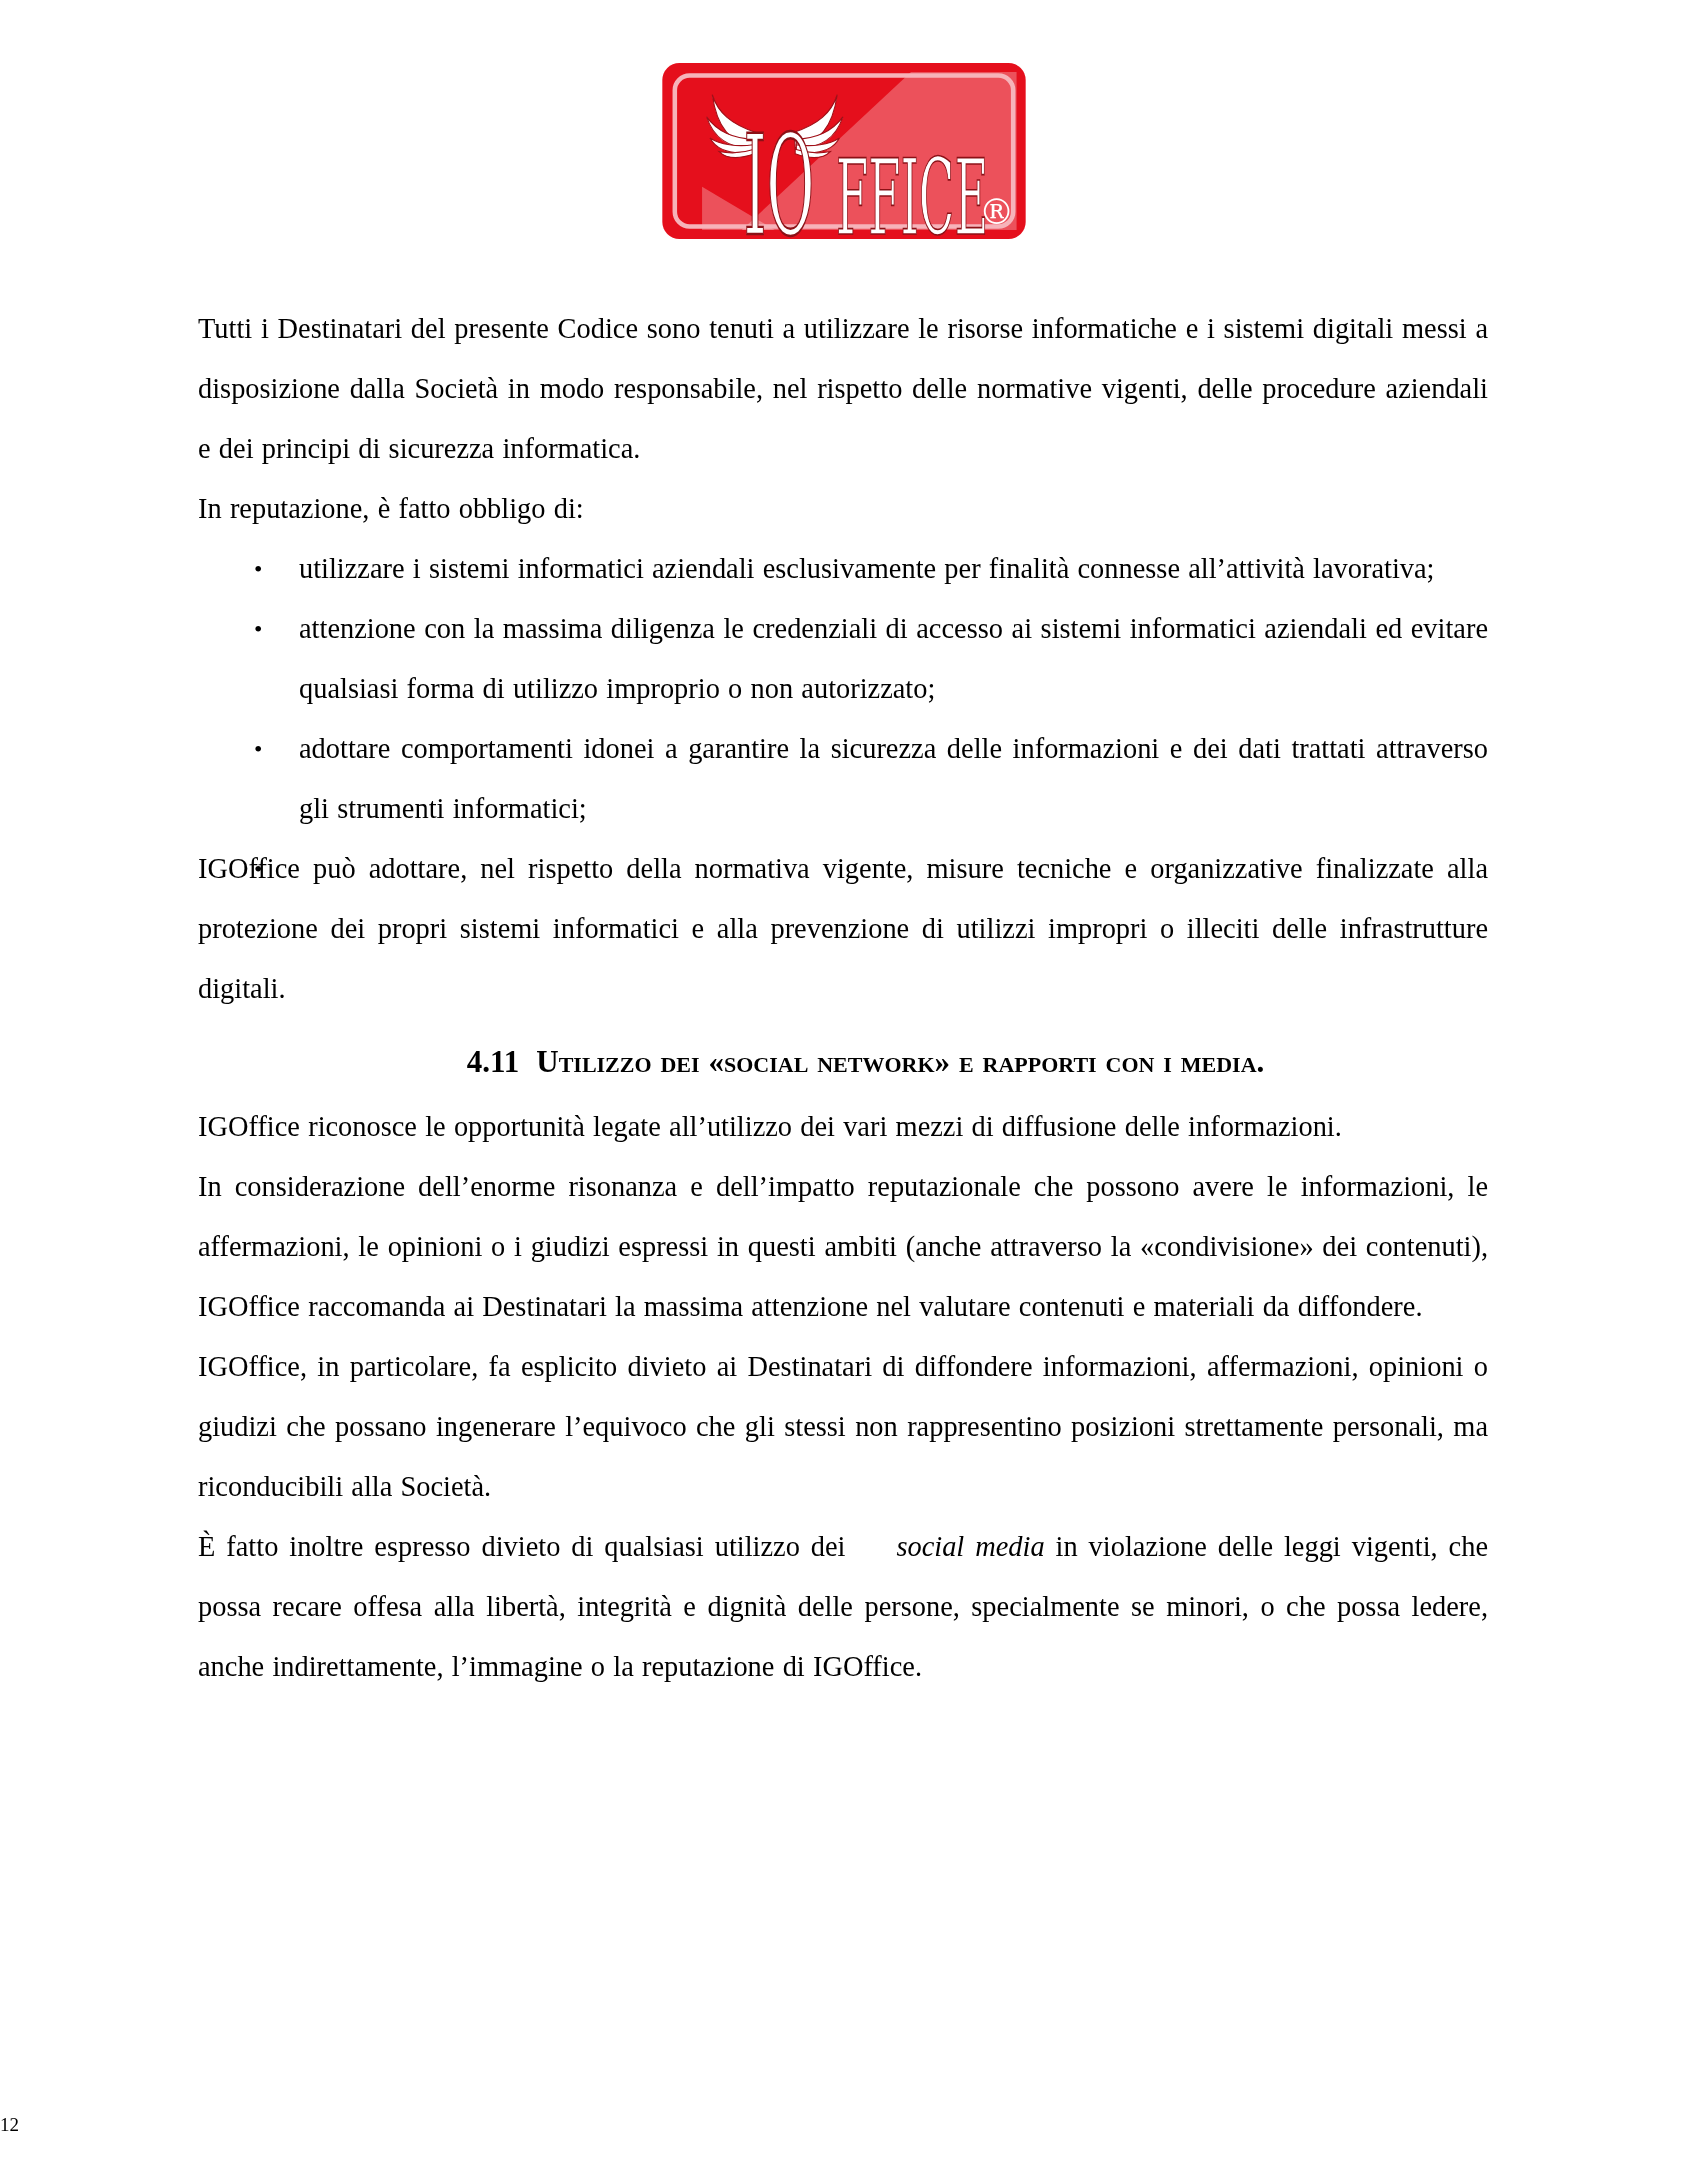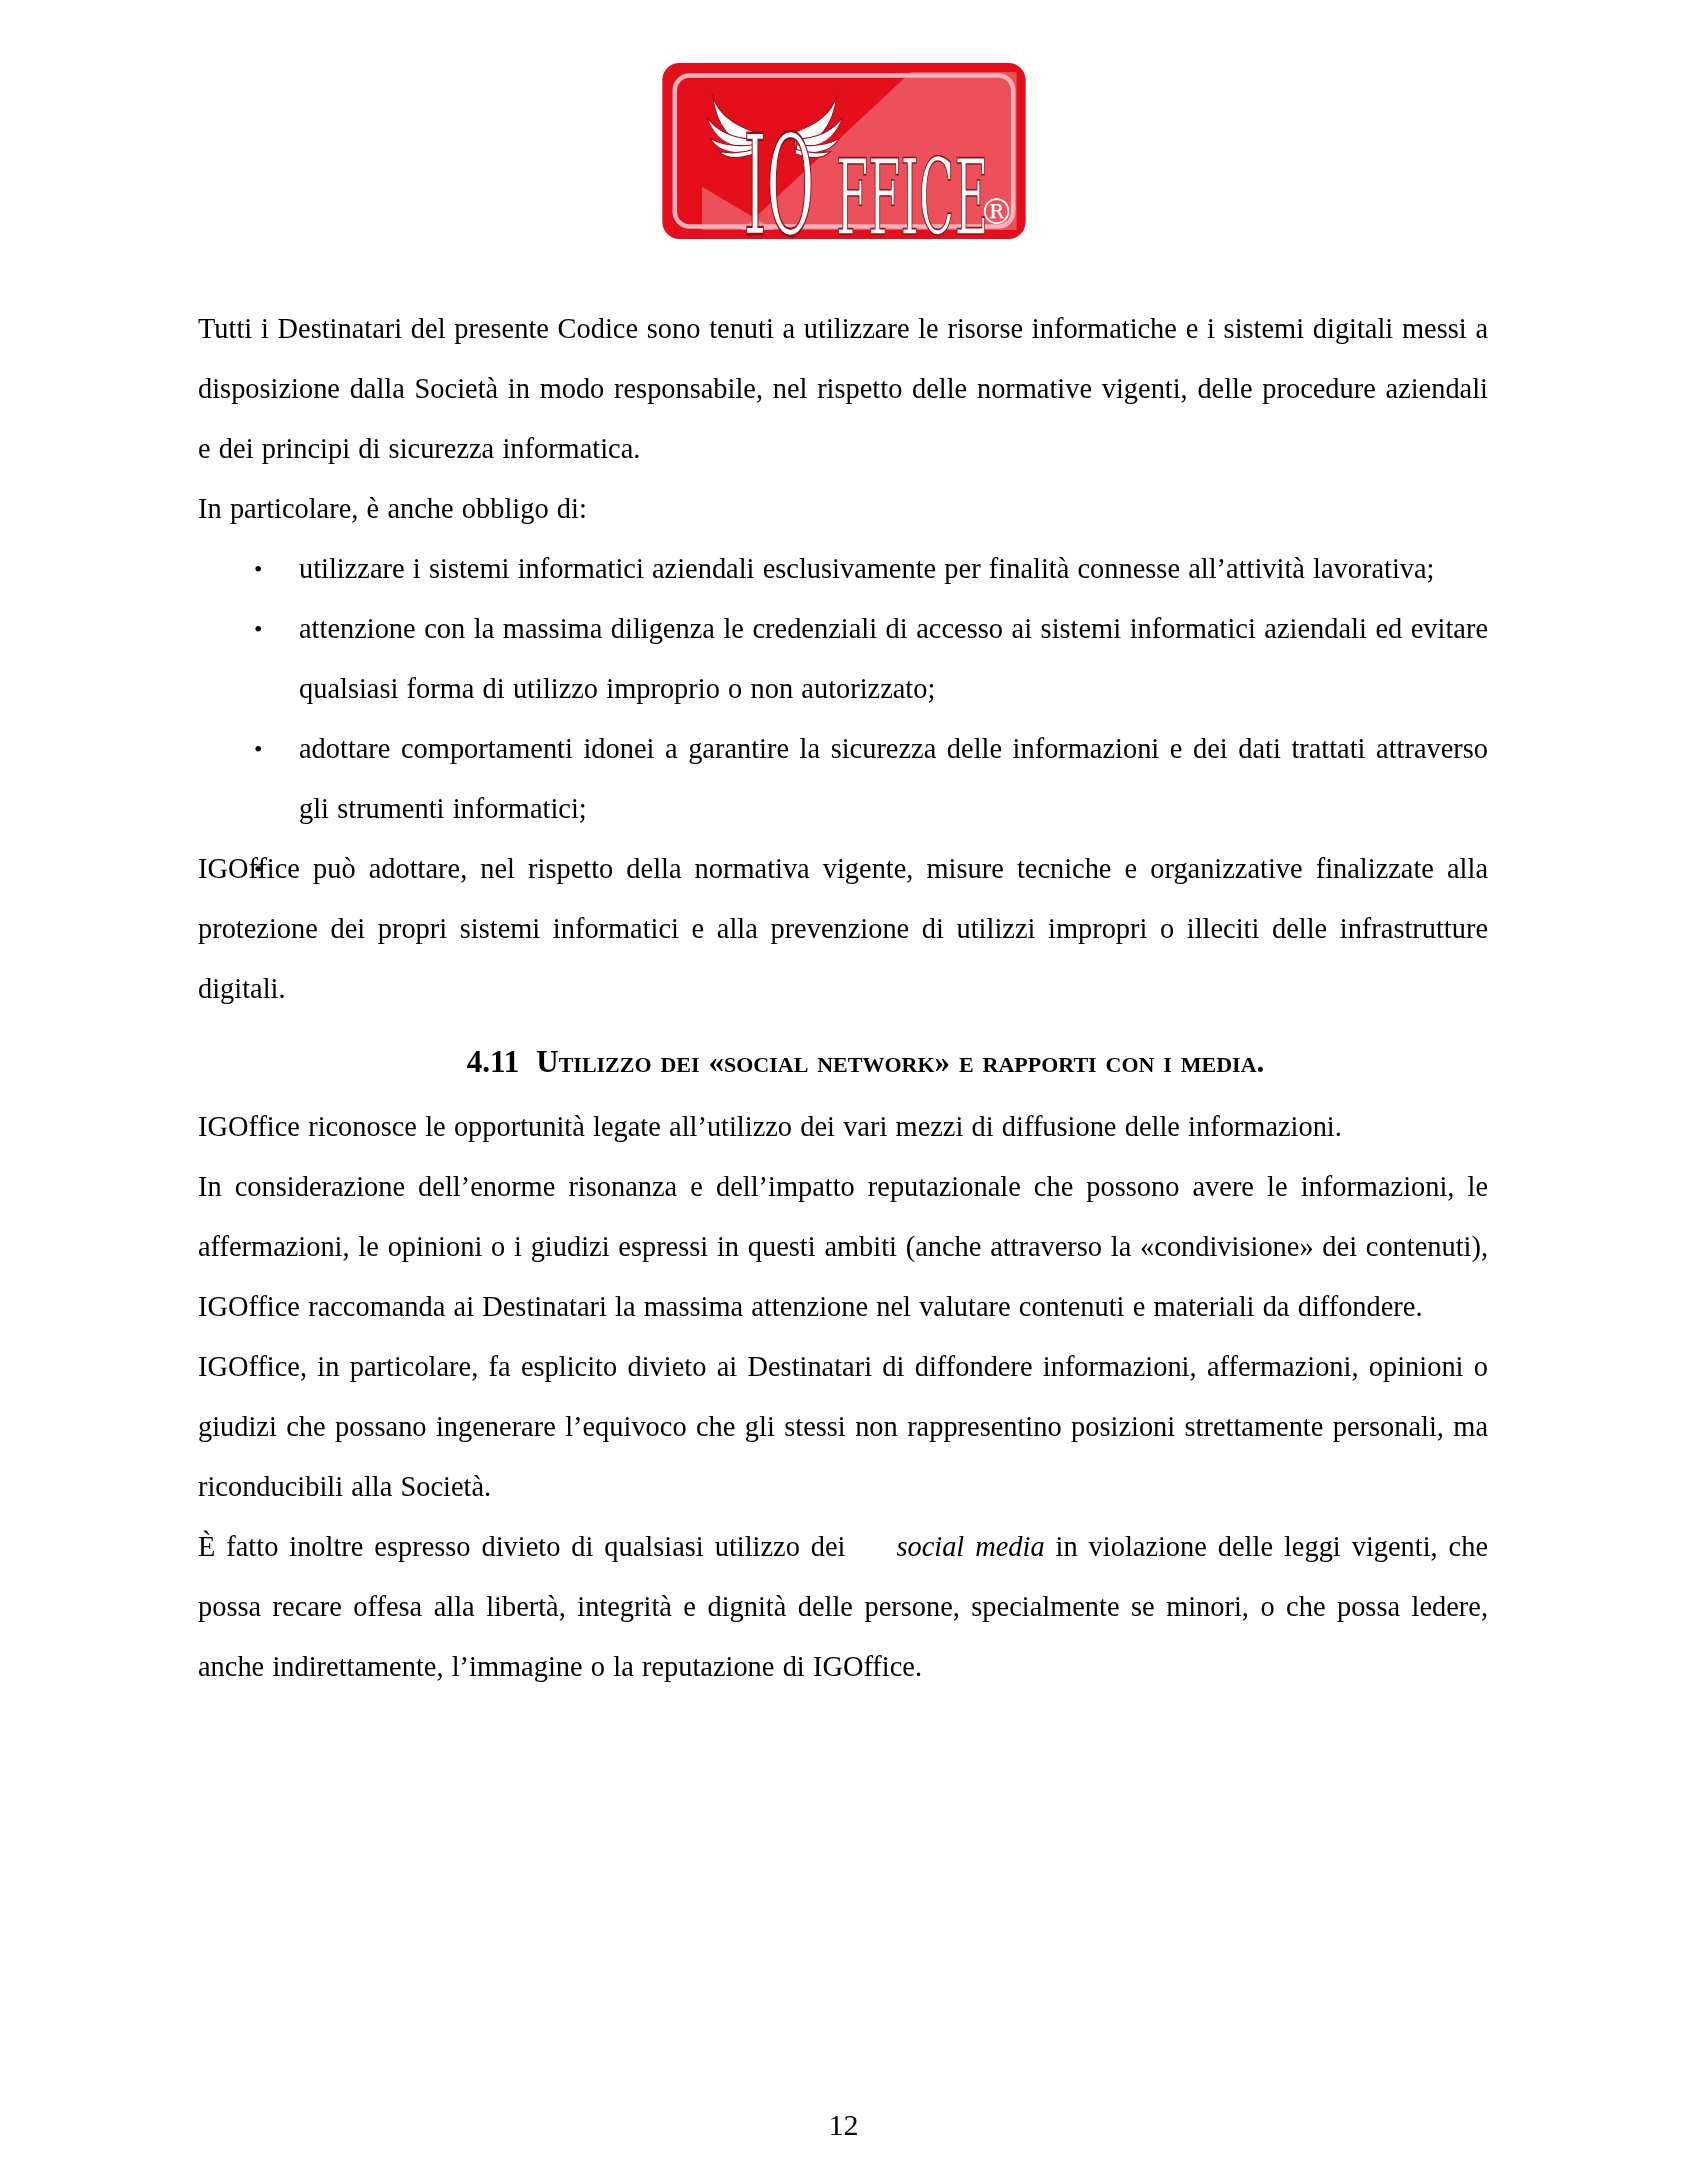--- a/index.html
+++ b/index.html
@@ -49,22 +49,21 @@
     line-height:60px;
   }
   .doc h2.sec .num { font-variant:normal; margin-right:17px; }
   .doc em { font-style:italic;margin-left:40px; }
 
   
   .footer-page {
     position:absolute;
     bottom:45px; left:0;
     width:100%;
-    text-align:center;
-    font-size:30px;
+    font-size:19px;
     line-height:26.5px;
   }
 </style>
 </head>
 <body>
 
 <div class="page">
 
   <div class="logo-wrap">
     <svg viewBox="0 0 640 310" xmlns="http://www.w3.org/2000/svg">
@@ -93,21 +92,21 @@
       </g>
       <g transform="translate(306,302)">
         <text transform="scale(0.44,1)" font-size="186" font-family="'DejaVu Serif', serif" fill="#ffffff" stroke="#8c1016" stroke-width="3">FFICE</text>
       </g>
       <text x="558" y="284" font-size="62" font-family="'DejaVu Serif', serif" fill="#ffffff">®</text>
     </svg>
   </div>
 
   <main class="doc">
       <p class="para"><span>Tutti i Destinatari del presente Codice sono tenuti a utilizzare le risorse informatiche e i sistemi digitali messi a disposizione dalla Società in modo responsabile, nel rispetto delle normative vigenti, delle procedure aziendali e dei principi di sicurezza informatica.</span></p>
-      <p class="para"><span>In particolare, è anche obbligo di:</span></p>
+      <p class="para"><span>In reputazione, è fatto obbligo di:</span></p>
       <ul class="blist">
         <li><span class="bullet">•</span><span>utilizzare i sistemi informatici aziendali esclusivamente per finalità connesse all’attività lavorativa;</span></li>
         <li><span class="bullet">•</span><span>attenzione con la massima diligenza le credenziali di accesso ai sistemi informatici aziendali ed evitare qualsiasi forma di utilizzo improprio o non autorizzato;</span></li>
         <li><span class="bullet">•</span><span>adottare comportamenti idonei a garantire la sicurezza delle informazioni e dei dati trattati attraverso gli strumenti informatici;</span></li>
         <li><span class="bullet">•</span></li>
       </ul>
       <p class="para"><span>IGOffice può adottare, nel rispetto della normativa vigente, misure tecniche e organizzative finalizzate alla protezione dei propri sistemi informatici e alla prevenzione di utilizzi impropri o illeciti delle infrastrutture digitali.</span></p>
       <h2 class="sec"><span class="num">4.11</span><span>Utilizzo dei «social network» e rapporti con i media.</span></h2>
       <p class="para"><span>IGOffice riconosce le opportunità legate all’utilizzo dei vari mezzi di diffusione delle informazioni.</span></p>
       <p class="para"><span>In considerazione dell’enorme risonanza e dell’impatto reputazionale che possono avere le informazioni, le affermazioni, le opinioni o i giudizi espressi in questi ambiti (anche attraverso la «condivisione» dei contenuti), IGOffice raccomanda ai Destinatari la massima attenzione nel valutare contenuti e materiali da diffondere.</span></p>

